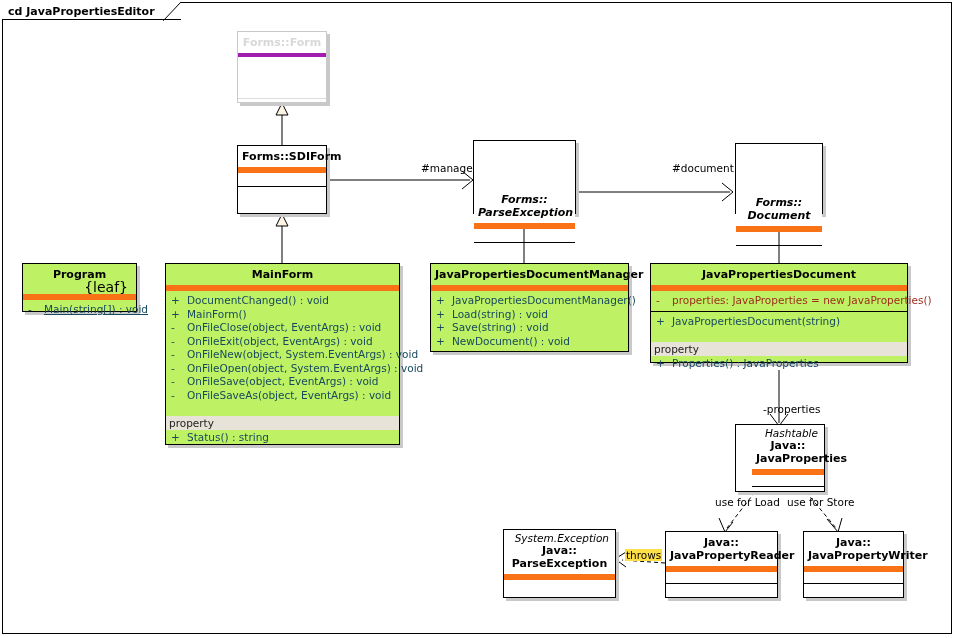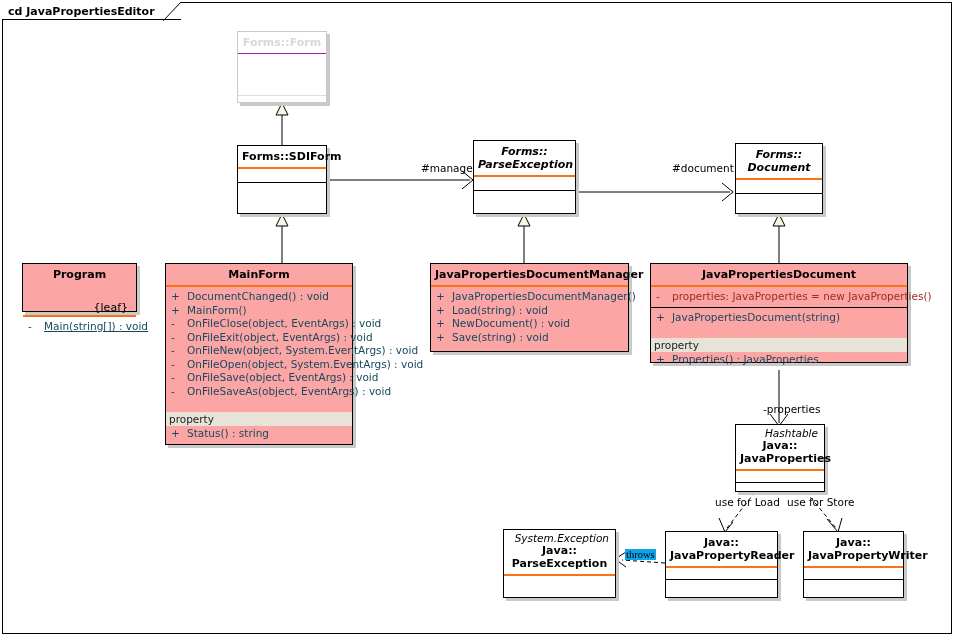--- a/index.html
+++ b/index.html
@@ -39,55 +39,54 @@
     position:absolute;top:0;right:0;
     width:18px;height:19px;
     overflow:hidden;
   }
 
   
   .cls{
     position:absolute;
     box-sizing:border-box;
     border:1px solid #000;
-    background:#fca5a5;
+    background:#bef264;
     box-shadow:3px 3px 0 0 #c9c9c9;
   }
   .cls.plain{ background:#ffffff; }
   .cls.faded{ background:#ffffff; box-shadow:3px 3px 0 0 #c9c9c9; border:1px solid #c9c9c9;}
 
   .cls .name{
     box-sizing:border-box;
     text-align:center;
     font-size:11px;font-weight:bold;color:#000;
     padding:4px 4px 4px 4px;
-    border-bottom:2px solid #f97316;
+    border-bottom:6px solid #f97316;
     line-height:13px;
   }
   .cls.plain .name{ background:#ffffff; }
-  .cls.faded .name{ color:#d8d8d8; border-bottom:1px solid #a21caf; }
+  .cls.faded .name{ color:#d8d8d8; border-bottom:4px solid #a21caf; }
 
   .cls .stereo{
     display:block;
     text-align:right;
     font-style:italic;font-weight:normal;
     font-size:10.5px;
     padding-right:2px;
     line-height:12px;
   }
   .cls .leaf{
     display:block;
     text-align:right;
     font-weight:normal;
-    font-size:11px;
+    font-size:14px;
     padding-right:4px;
     line-height:12px;
-    margin-top:21px;
-  }
-  .cls .italicname{ font-style:italic; }
+  }
+  .cls .italicname{ font-style:italic;margin-top:48px; }
 
   .cls .compartment{
     box-sizing:border-box;
     border-bottom:1px solid #000;
     padding:3px 0 3px 0;
     min-height:10px;
   }
   .cls .compartment:last-child{ border-bottom:none; }
   .cls.faded .compartment{ border-bottom:1px solid #dcdcdc; }
 
@@ -208,21 +207,21 @@
       <line x1="665" y1="563" x2="622" y2="560" stroke="#000" stroke-width="1" stroke-dasharray="4,3"></line>
       <path d="M626,552 L615,559 L626,567" fill="none" stroke="#000" stroke-width="1"></path>
     </g>
   </svg>
 
   <div class="lbl" style="left:421px;top:162px;">#manager</div>
   <div class="lbl" style="left:672px;top:162px;">#document</div>
   <div class="lbl" style="left:718px;top:403px;margin-left:45px;">-properties</div>
   <div class="lbl" style="left:715px;top:496px;">use for Load</div>
   <div class="lbl" style="left:787px;top:496px;">use for Store</div>
-  <div class="lbl" style="left:625px;top:549px;background:#0ea5e9;padding:0 1px;font-family:Liberation Serif, serif;">throws</div>
+  <div class="lbl" style="left:625px;top:549px;background:#fde047;padding:0 1px;">throws</div>
 
   <div class="cls faded" style="left:237px;top:31px;width:90px;height:72px;">
     <div class="name">Forms::Form</div>
     <div class="compartment" style="height:42px;"></div>
   </div>
 
   <div class="cls plain" style="left:237px;top:145px;width:90px;height:69px;">
     <div class="name">Forms::SDIForm</div>
     <div class="compartment" style="height:14px;"></div>
     <div class="compartment" style="height:32px;"></div>
@@ -251,59 +250,59 @@
       <span>Program</span>
       <span class="leaf">{leaf}</span>
     </div>
     <div class="compartment">
       <span class="mrow static">
         <span class="vis">-</span><span class="txt">Main(string[]) : void</span>
       </span>
     </div>
   </div>
 
-  <div class="cls" style="left:165px;top:263px;width:188px;height:182px;">
+  <div class="cls" style="left:165px;top:263px;width:235px;height:182px;">
     <div class="name">MainForm</div>
     <div class="compartment" style="border-bottom:none;padding-bottom:0;">
       <span class="mrow"><span class="vis">+</span><span class="txt">DocumentChanged() : void</span></span>
       <span class="mrow"><span class="vis">+</span><span class="txt">MainForm()</span></span>
       <span class="mrow"><span class="vis">-</span><span class="txt">OnFileClose(object, EventArgs) : void</span></span>
       <span class="mrow"><span class="vis">-</span><span class="txt">OnFileExit(object, EventArgs) : void</span></span>
       <span class="mrow"><span class="vis">-</span><span class="txt">OnFileNew(object, System.EventArgs) : void</span></span>
       <span class="mrow"><span class="vis">-</span><span class="txt">OnFileOpen(object, System.EventArgs) : void</span></span>
       <span class="mrow"><span class="vis">-</span><span class="txt">OnFileSave(object, EventArgs) : void</span></span>
       <span class="mrow"><span class="vis">-</span><span class="txt">OnFileSaveAs(object, EventArgs) : void</span></span>
       <span class="groupband">property</span>
       <span class="mrow"><span class="vis">+</span><span class="txt">Status() : string</span></span>
     </div>
   </div>
 
   <div class="cls" style="left:430px;top:263px;width:199px;height:89px;">
     <div class="name">JavaPropertiesDocumentManager</div>
     <div class="compartment" style="border-bottom:none;">
       <span class="mrow"><span class="vis">+</span><span class="txt">JavaPropertiesDocumentManager()</span></span>
       <span class="mrow"><span class="vis">+</span><span class="txt">Load(string) : void</span></span>
+      <span class="mrow"><span class="vis">+</span><span class="txt">Save(string) : void</span></span>
       <span class="mrow"><span class="vis">+</span><span class="txt">NewDocument() : void</span></span>
-      <span class="mrow"><span class="vis">+</span><span class="txt">Save(string) : void</span></span>
     </div>
   </div>
 
   <div class="cls" style="left:650px;top:263px;width:258px;height:100px;">
     <div class="name">JavaPropertiesDocument</div>
     <div class="compartment">
       <span class="mrow attr"><span class="vis">-</span><span class="txt">properties:  JavaProperties = new JavaProperties()</span></span>
     </div>
     <div class="compartment" style="border-bottom:none;">
       <span class="mrow"><span class="vis">+</span><span class="txt">JavaPropertiesDocument(string)</span></span>
       <span class="groupband">property</span>
       <span class="mrow"><span class="vis">+</span><span class="txt">Properties() : JavaProperties</span></span>
     </div>
   </div>
 
-  <div class="cls plain" style="left:735px;top:424px;width:90px;height:68px;">
+  <div class="cls plain" style="left:735px;top:424px;width:90px;height:68px;padding-left:16px;">
     <div class="name" style="padding-top:2px;">
       <span class="stereo">Hashtable</span>
       <span>Java::</span><br>
       <span>JavaProperties</span>
     </div>
     <div class="compartment" style="height:12px;"></div>
     <div class="compartment" style="height:8px;"></div>
   </div>
 
   <div class="cls plain" style="left:503px;top:529px;width:113px;height:69px;">

